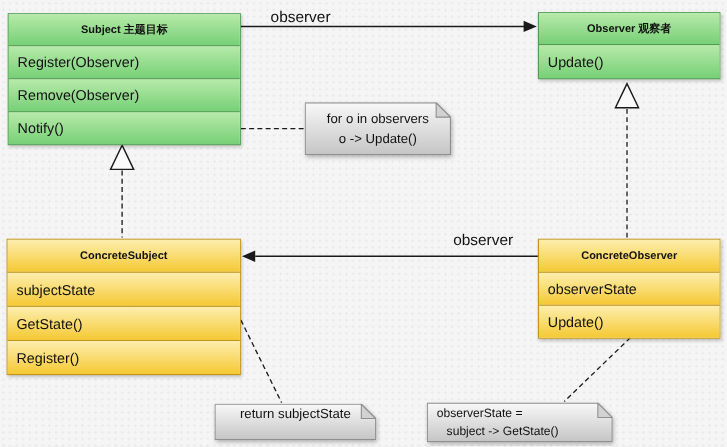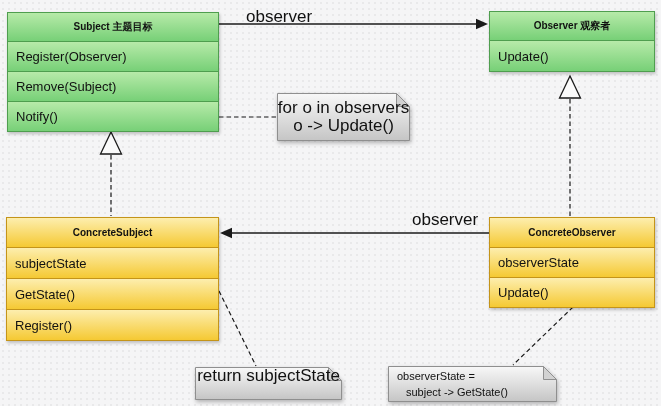--- a/index.html
+++ b/index.html
@@ -46,32 +46,32 @@
     border-color:var(--class-green-border,#4f9e4f);
   }
   .yellow{border-color:var(--class-yellow-border,#c49419);}
   .yellow .uml-title,.yellow .uml-row{
     background:linear-gradient(var(--class-yellow-light,#fdeeae),var(--class-yellow-dark,#f5c933));
     border-color:var(--class-yellow-border,#c49419);
   }
 
   .edge-label{
     position:absolute;z-index:3;
-    font-size:17px;color:#111;
+    font-size:14px;color:#111;
     white-space:nowrap;
   }
 
   .note{position:absolute;z-index:2;}
   .note svg{position:absolute;left:0;top:0;filter:drop-shadow(1px 2px 2px rgba(0,0,0,0.28));}
   .note-main{fill:url(#noteGrad);stroke:var(--note-border,#8f8f8f);stroke-width:1;}
   .note-fold{fill:#d2d2d2;stroke:var(--note-border,#8f8f8f);stroke-width:1;}
   .note-text{
     position:absolute;inset:0;z-index:1;
     display:flex;flex-direction:column;justify-content:center;
-    color:#111;font-size:17px;line-height:18px;
+    color:#111;font-size:12px;line-height:18px;
   }
   .note-text.centered{align-items:center;text-align:center;}
   .note-text.left{align-items:flex-start;padding-left:9px;font-size:11px;line-height:16px;}
   .note-text.left .indent{padding-left:9px;}
 </style>
 </head>
 <body>
 
 <div class="canvas">
 
@@ -91,21 +91,21 @@
     <polygon class="hollow-tri" points="570,76 559.5,98 580.5,98"></polygon>
     <line class="dashed-line" x1="570" y1="99" x2="570" y2="216"></line>
     <line class="dashed-line" x1="219" y1="117" x2="276" y2="117"></line>
     <line class="dashed-line" x1="219" y1="291" x2="256" y2="366"></line>
     <line class="dashed-line" x1="573" y1="307" x2="513" y2="365"></line>
   </svg>
 
   <div class="uml-class green" style="left:7px;top:12px;width:212px;--th:28px;--rh:29px;">
     <div class="uml-title">Subject 主题目标</div>
     <div class="uml-row">Register(Observer)</div>
-    <div class="uml-row">Remove(Subject)</div>
+    <div class="uml-row">Remove(Observer)</div>
     <div class="uml-row">Notify()</div>
   </div>
 
   <div class="uml-class green" style="left:489px;top:11px;width:166px;text-align:right;--th:28px;--rh:30px;">
     <div class="uml-title">Observer 观察者</div>
     <div class="uml-row">Update()</div>
   </div>
 
   <div class="uml-class yellow" style="left:6px;top:217px;width:213px;text-align:right;--th:29px;--rh:30px;">
     <div class="uml-title">ConcreteSubject</div>

